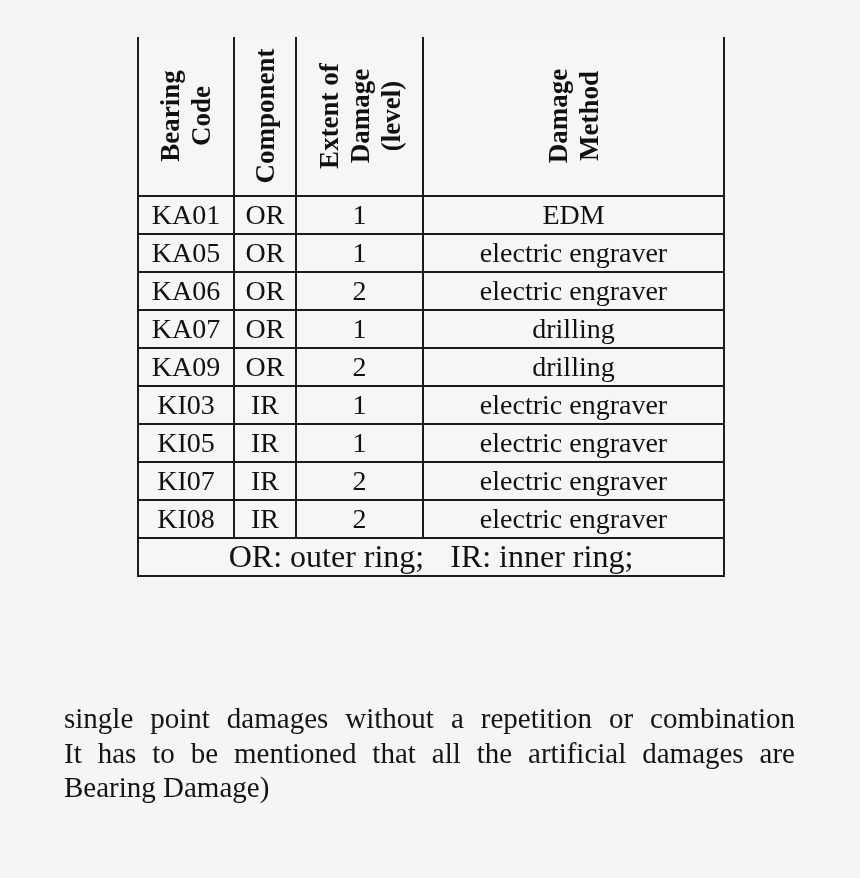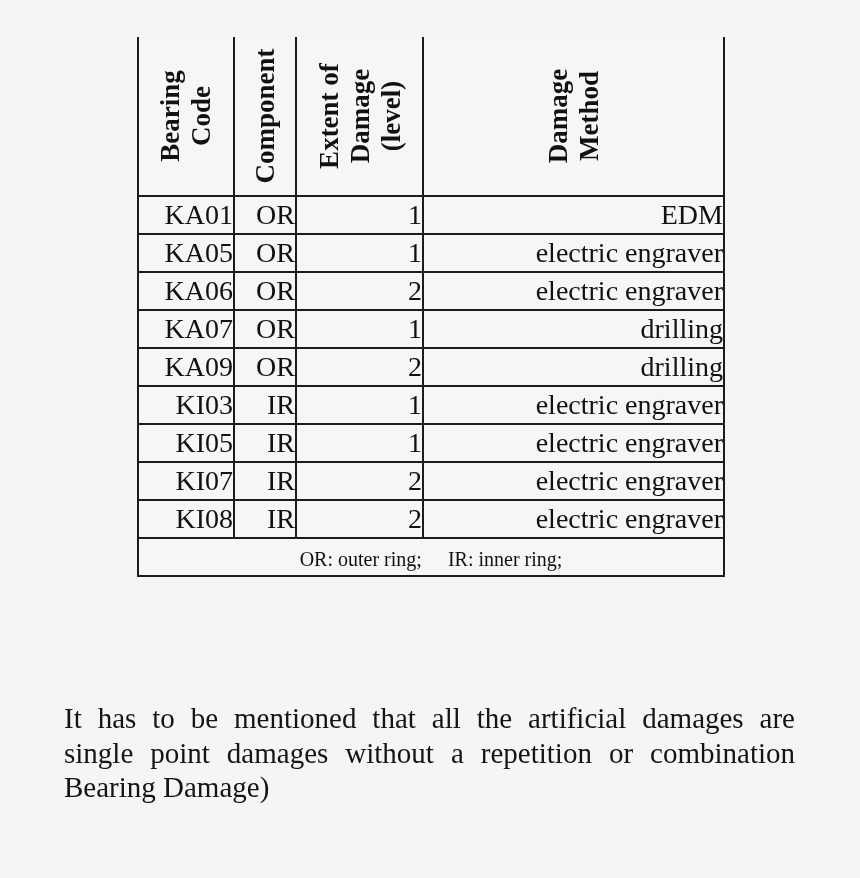--- a/index.html
+++ b/index.html
@@ -37,42 +37,41 @@
     line-height: 1.1;
     overflow: visible;
   }
   table.damage-table tr.header-row td {
     border-top: none;
     height: 158px;
     position: relative;
   }
   table.damage-table tr.data-row td {
     height: 36px;
-    text-align: right;
   }
   table.damage-table tr.footnote-row td {
     height: 36px;
   }
   .rot {
     position: absolute;
     top: 50%;
     left: 50%;
     transform: translate(-50%, -50%) rotate(-90deg);
     width: 152px;
     text-align: center;
     font-weight: bold;
     font-size: 27px;
     line-height: 31px;
     white-space: pre-line;
   }
   .footnote-inner {
     display: inline-flex;
     gap: 26px;
     align-items: baseline;
-    font-size: 20px;
+    font-size: 32px;
   }
 
   
   .body-paragraph {
     position: absolute;
     left: 64px;
     top: 701px;
     width: 731px;
     font-size: 29px;
     line-height: 34.5px;
@@ -177,16 +176,16 @@
         <span class="footnote-inner">
           <span>OR: outer ring;</span>
           <span>IR: inner ring;</span>
         </span>
       </td>
     </tr>
   </tbody>
 </table>
 
 <div class="body-paragraph">
+  <div class="jline">single point damages without a repetition or combination</div>
   <div class="jline">It has to be mentioned that all the artificial damages are</div>
-  <div class="jline">single point damages without a repetition or combination</div>
   <div class="jlast">Bearing Damage)</div>
 </div>
 
 </body></html>

